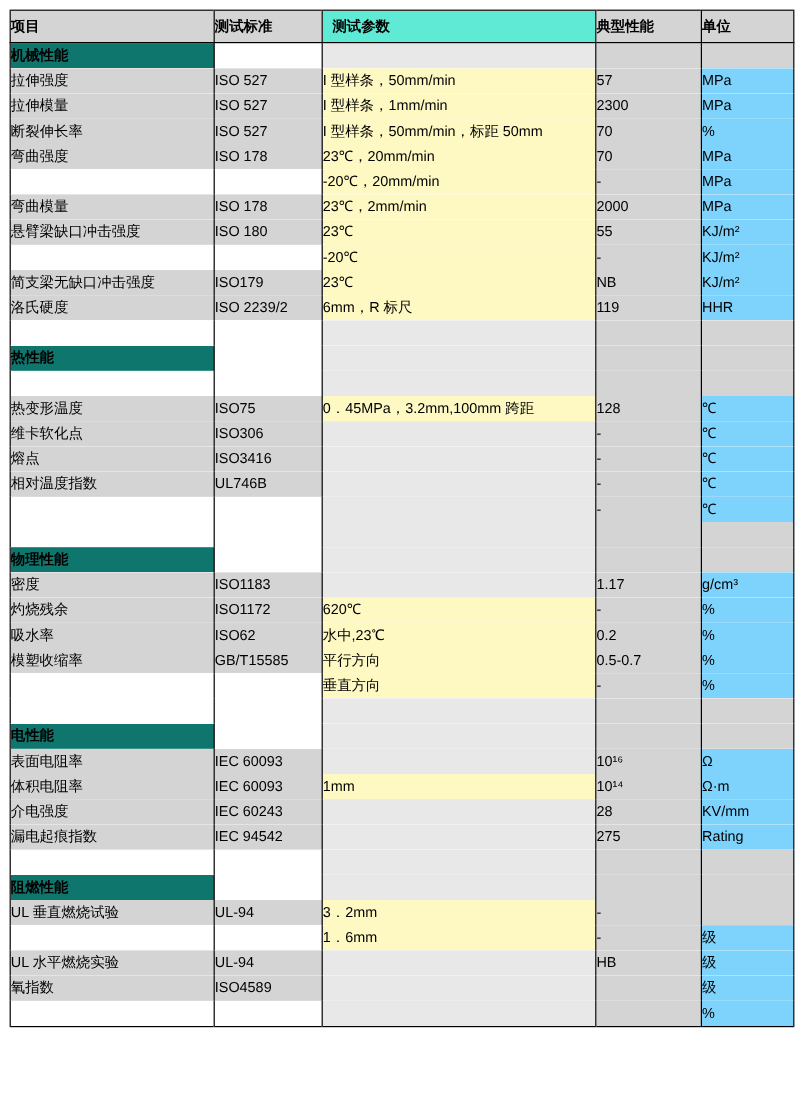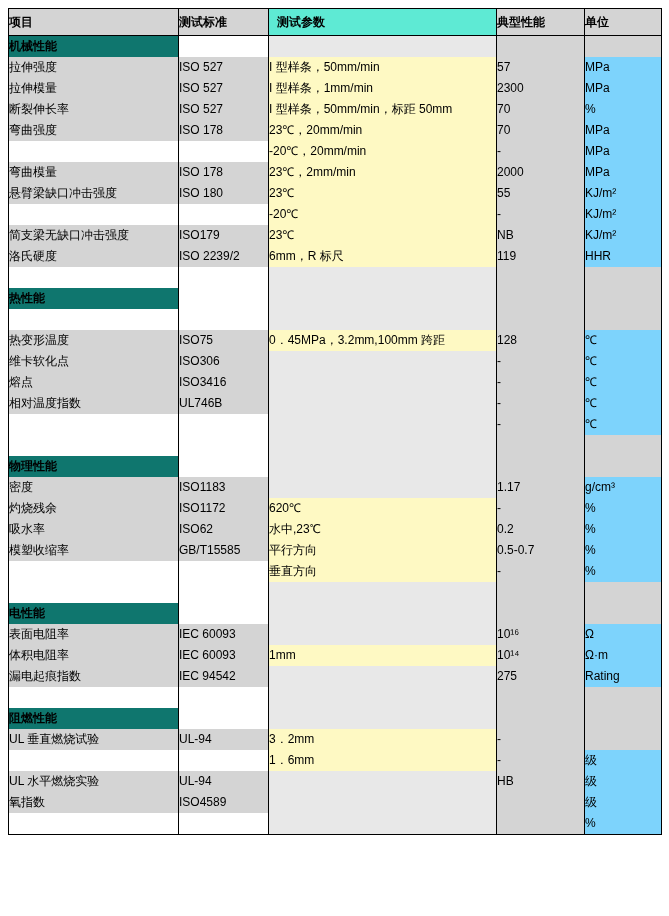--- a/index.html
+++ b/index.html
@@ -298,20 +298,27 @@
           <td class="cell-unit">Ω</td>
         </tr>
         <tr>
           <td class="cell-item">体积电阻率</td>
           <td class="cell-std">IEC 60093</td>
           <td class="cell-param">1mm</td>
           <td class="cell-val">10¹⁴</td>
           <td class="cell-unit">Ω·m</td>
         </tr>
         <tr>
+          <td class="cell-item">介电强度</td>
+          <td class="cell-std">IEC 60243</td>
+          <td class="blank-param"></td>
+          <td class="cell-val">28</td>
+          <td class="cell-unit">KV/mm</td>
+        </tr>
+        <tr>
           <td class="cell-item">漏电起痕指数</td>
           <td class="cell-std">IEC 94542</td>
           <td class="blank-param"></td>
           <td class="cell-val">275</td>
           <td class="cell-unit">Rating</td>
         </tr>
         <tr>
           <td class="gap-item"></td>
           <td class="blank-std"></td>
           <td class="blank-param"></td>

